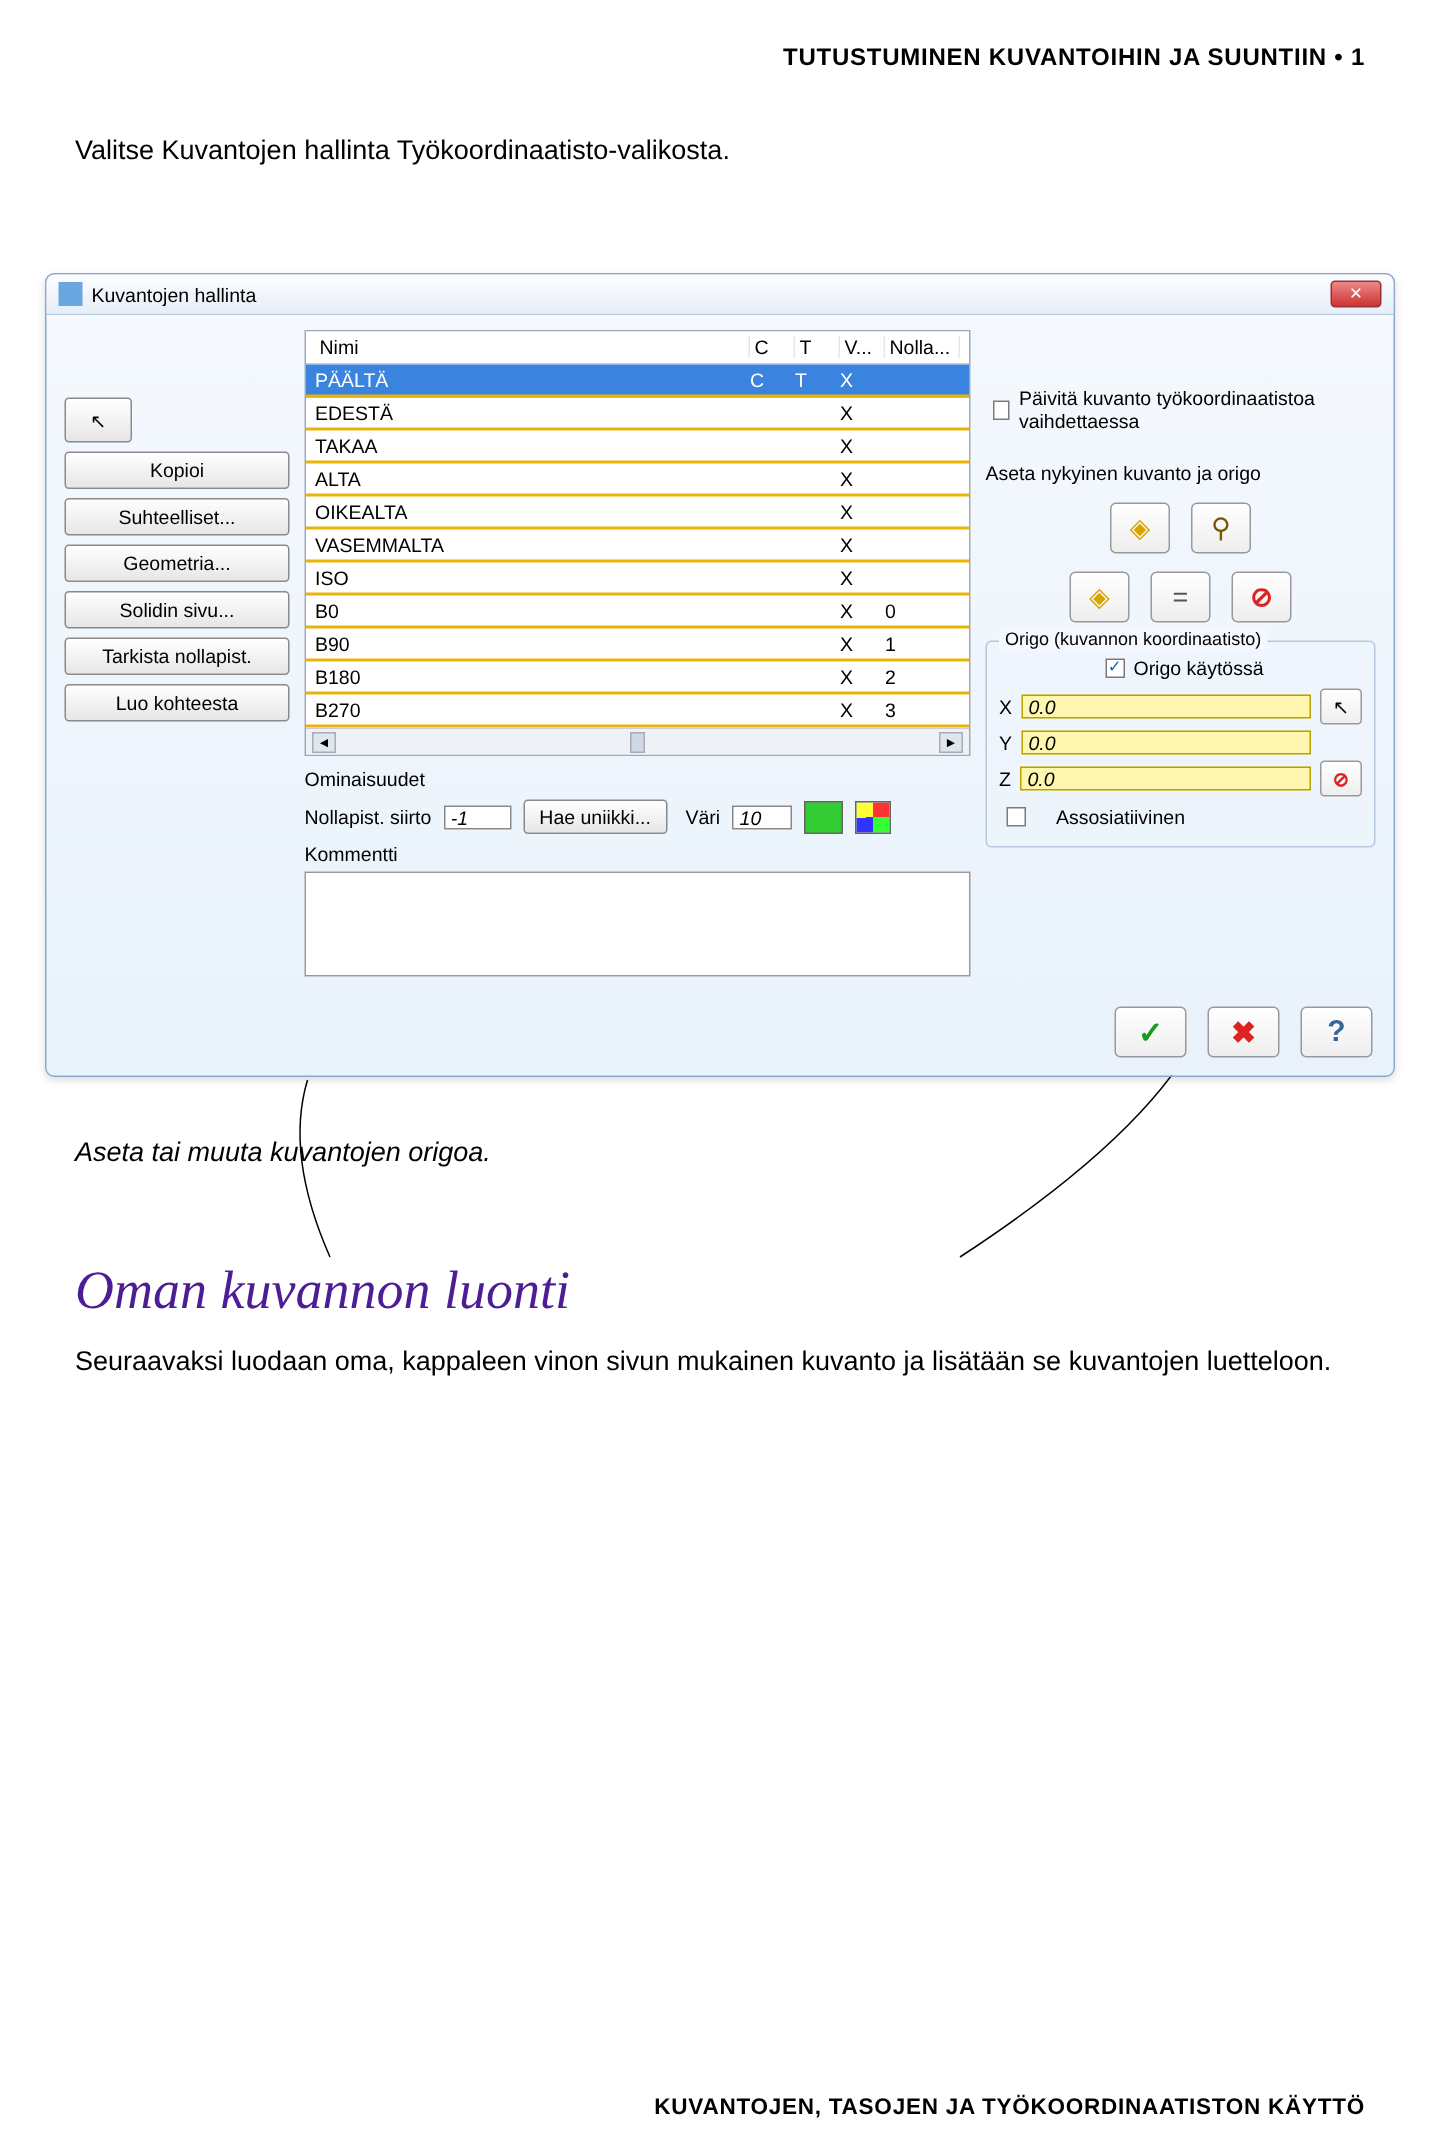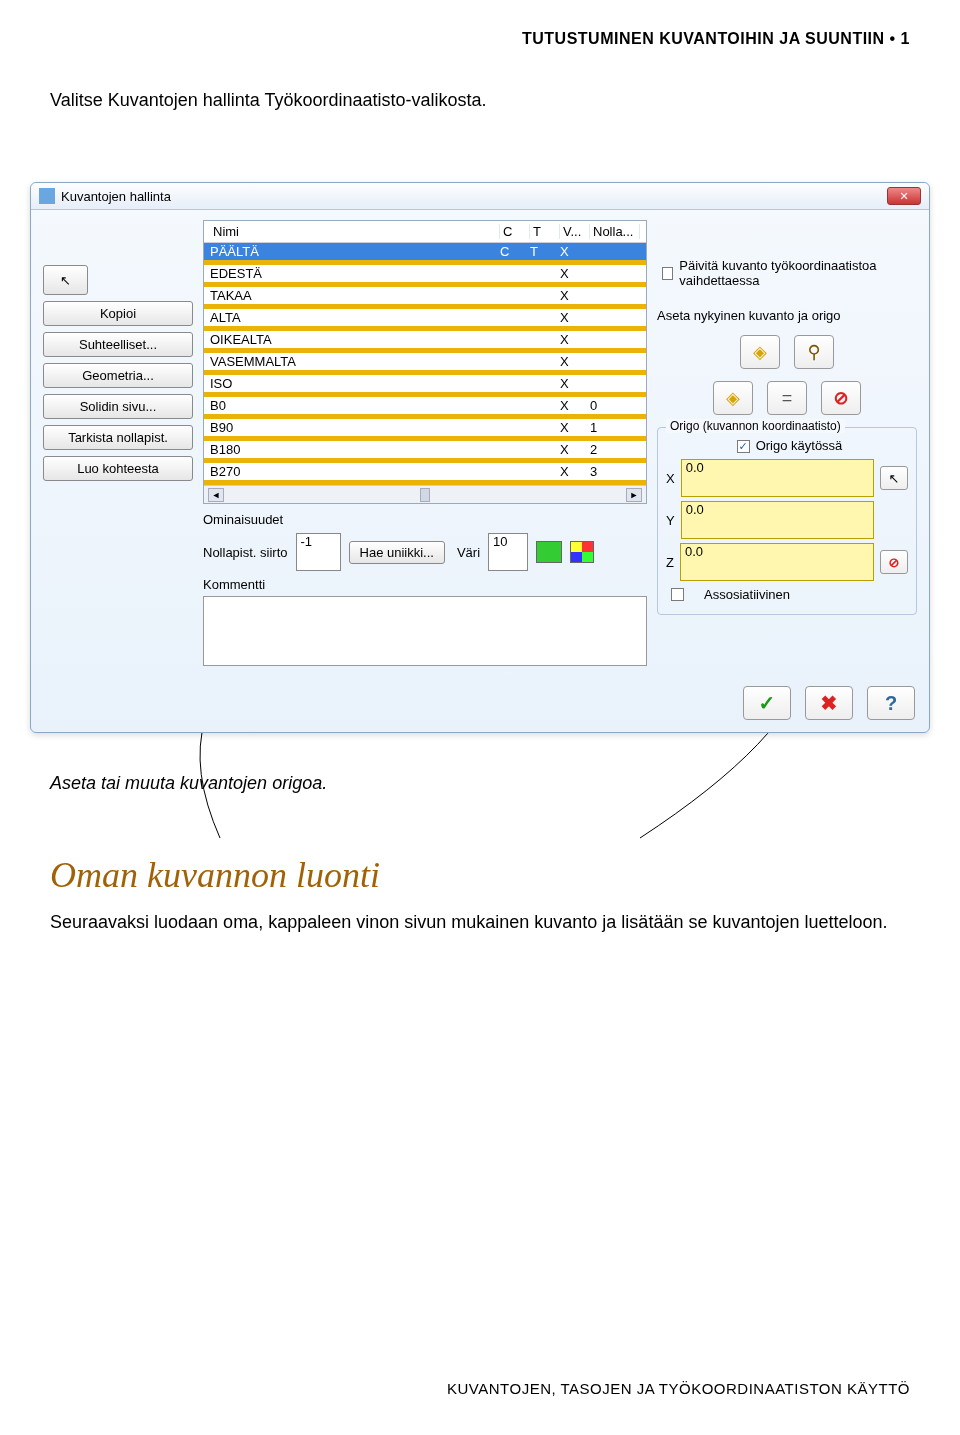--- a/index.html
+++ b/index.html
@@ -120,38 +120,38 @@
   }
   .thead, .trow {
     display:grid;
     grid-template-columns: 1fr 30px 30px 30px 50px;
     align-items:center;
     height:22px;
     padding:0 6px;
   }
   .thead { background:#fff; border-bottom:1px solid #ccd; font-weight:normal;}
   .thead > div { border-right:1px solid #e2e8f0; padding-left:3px;}
-  .trow { border-bottom:5px solid #eab308; }
+  .trow { border-bottom:2px solid #eab308; }
   .trow.selected { background:#3a84df; color:#fff; }
   .scroll-strip {
     height:18px; background:#eef1f5; border-top:1px solid #ccd;
     display:flex; justify-content:space-between; align-items:center; padding:0 4px;
   }
   .sb-arrow {
     width:16px;height:14px;background:#dfe6ee;border:1px solid #aab;
     font-size:9px; display:flex;align-items:center;justify-content:center;
   }
   .props {
     margin-top:8px;
   }
   .props-row {
     display:flex; align-items:center; gap:8px; margin-top:6px;
   }
   .text-input {
-    border:1px solid #888; background:#fff; height:38px; padding:0 4px; font-size:13px;
+    border:1px solid #888; background:#fff; height:16px; padding:0 4px; font-size:13px;font-style:italic;
   }
   .text-input.yellow { background:#fff7b0; border:1px solid #b8a000;}
   .color-swatch {
     width:26px;height:22px;border:1px solid #666;background:#33cc33;display:inline-block;
   }
   .palette-icon {
     width:24px;height:22px;border:1px solid #666;
     background: repeating-conic-gradient(#f33 0 25%, #3f3 0 50%, #33f 0 75%, #ff3 0 100%);
     display:inline-block;
   }
@@ -190,31 +190,31 @@
     display:flex; justify-content:flex-end; gap:14px; padding:8px 14px 12px 0;
   }
   .big-icn {
     width:48px;height:34px;border:1px solid #999;border-radius:4px;background:linear-gradient(#fff,#eee);
     display:flex;align-items:center;justify-content:center;font-size:20px;font-weight:bold;
   }
   .big-icn.ok{color:#1a9a1a;}
   .big-icn.cancel{color:#d22;}
   .big-icn.help{color:#336699;}
   .section-heading {
-    color:#a16207;
+    color:#4c1d95;
     font-size:36px;
     font-style:italic;
     font-family: Georgia, 'Times New Roman', serif;
     margin-top:60px;
   }
   .footer-text {
     position:absolute;
-    bottom:38px;
+    bottom:22px;
     right:50px;
-    font-weight:normal;
+    font-weight:bold;
     font-size:15px;
     letter-spacing:0.5px;
   }
   
   svg.callouts {
     position:absolute; left:0; top:0; width:960px; height:870px; pointer-events:none;
   }
 </style>
 </head>
 <body>
@@ -380,21 +380,21 @@
           <div class="tool-icn" style="color:#7a5a00;">⚲</div>
         </div>
         <div class="icon-row" style="justify-content:center;">
           <div class="tool-icn" style="color:#d9a400;">◈</div>
           <div class="tool-icn" style="color:#555;">=</div>
           <div class="tool-icn red">⊘</div>
         </div>
 
         <div class="group-box">
           <div class="group-title">Origo (kuvannon koordinaatisto)</div>
-          <label class="checkbox-row" style="justify-content:center;align-items:flex-end;">
+          <label class="checkbox-row" style="justify-content:center;">
             <span class="chk checked"></span>
             <span>Origo käytössä</span>
           </label>
           <div class="coord-row">
             <span>X</span>
             <span class="text-input yellow">0.0</span>
             <span class="mini-btn">↖</span>
           </div>
           <div class="coord-row">
             <span>Y</span>

